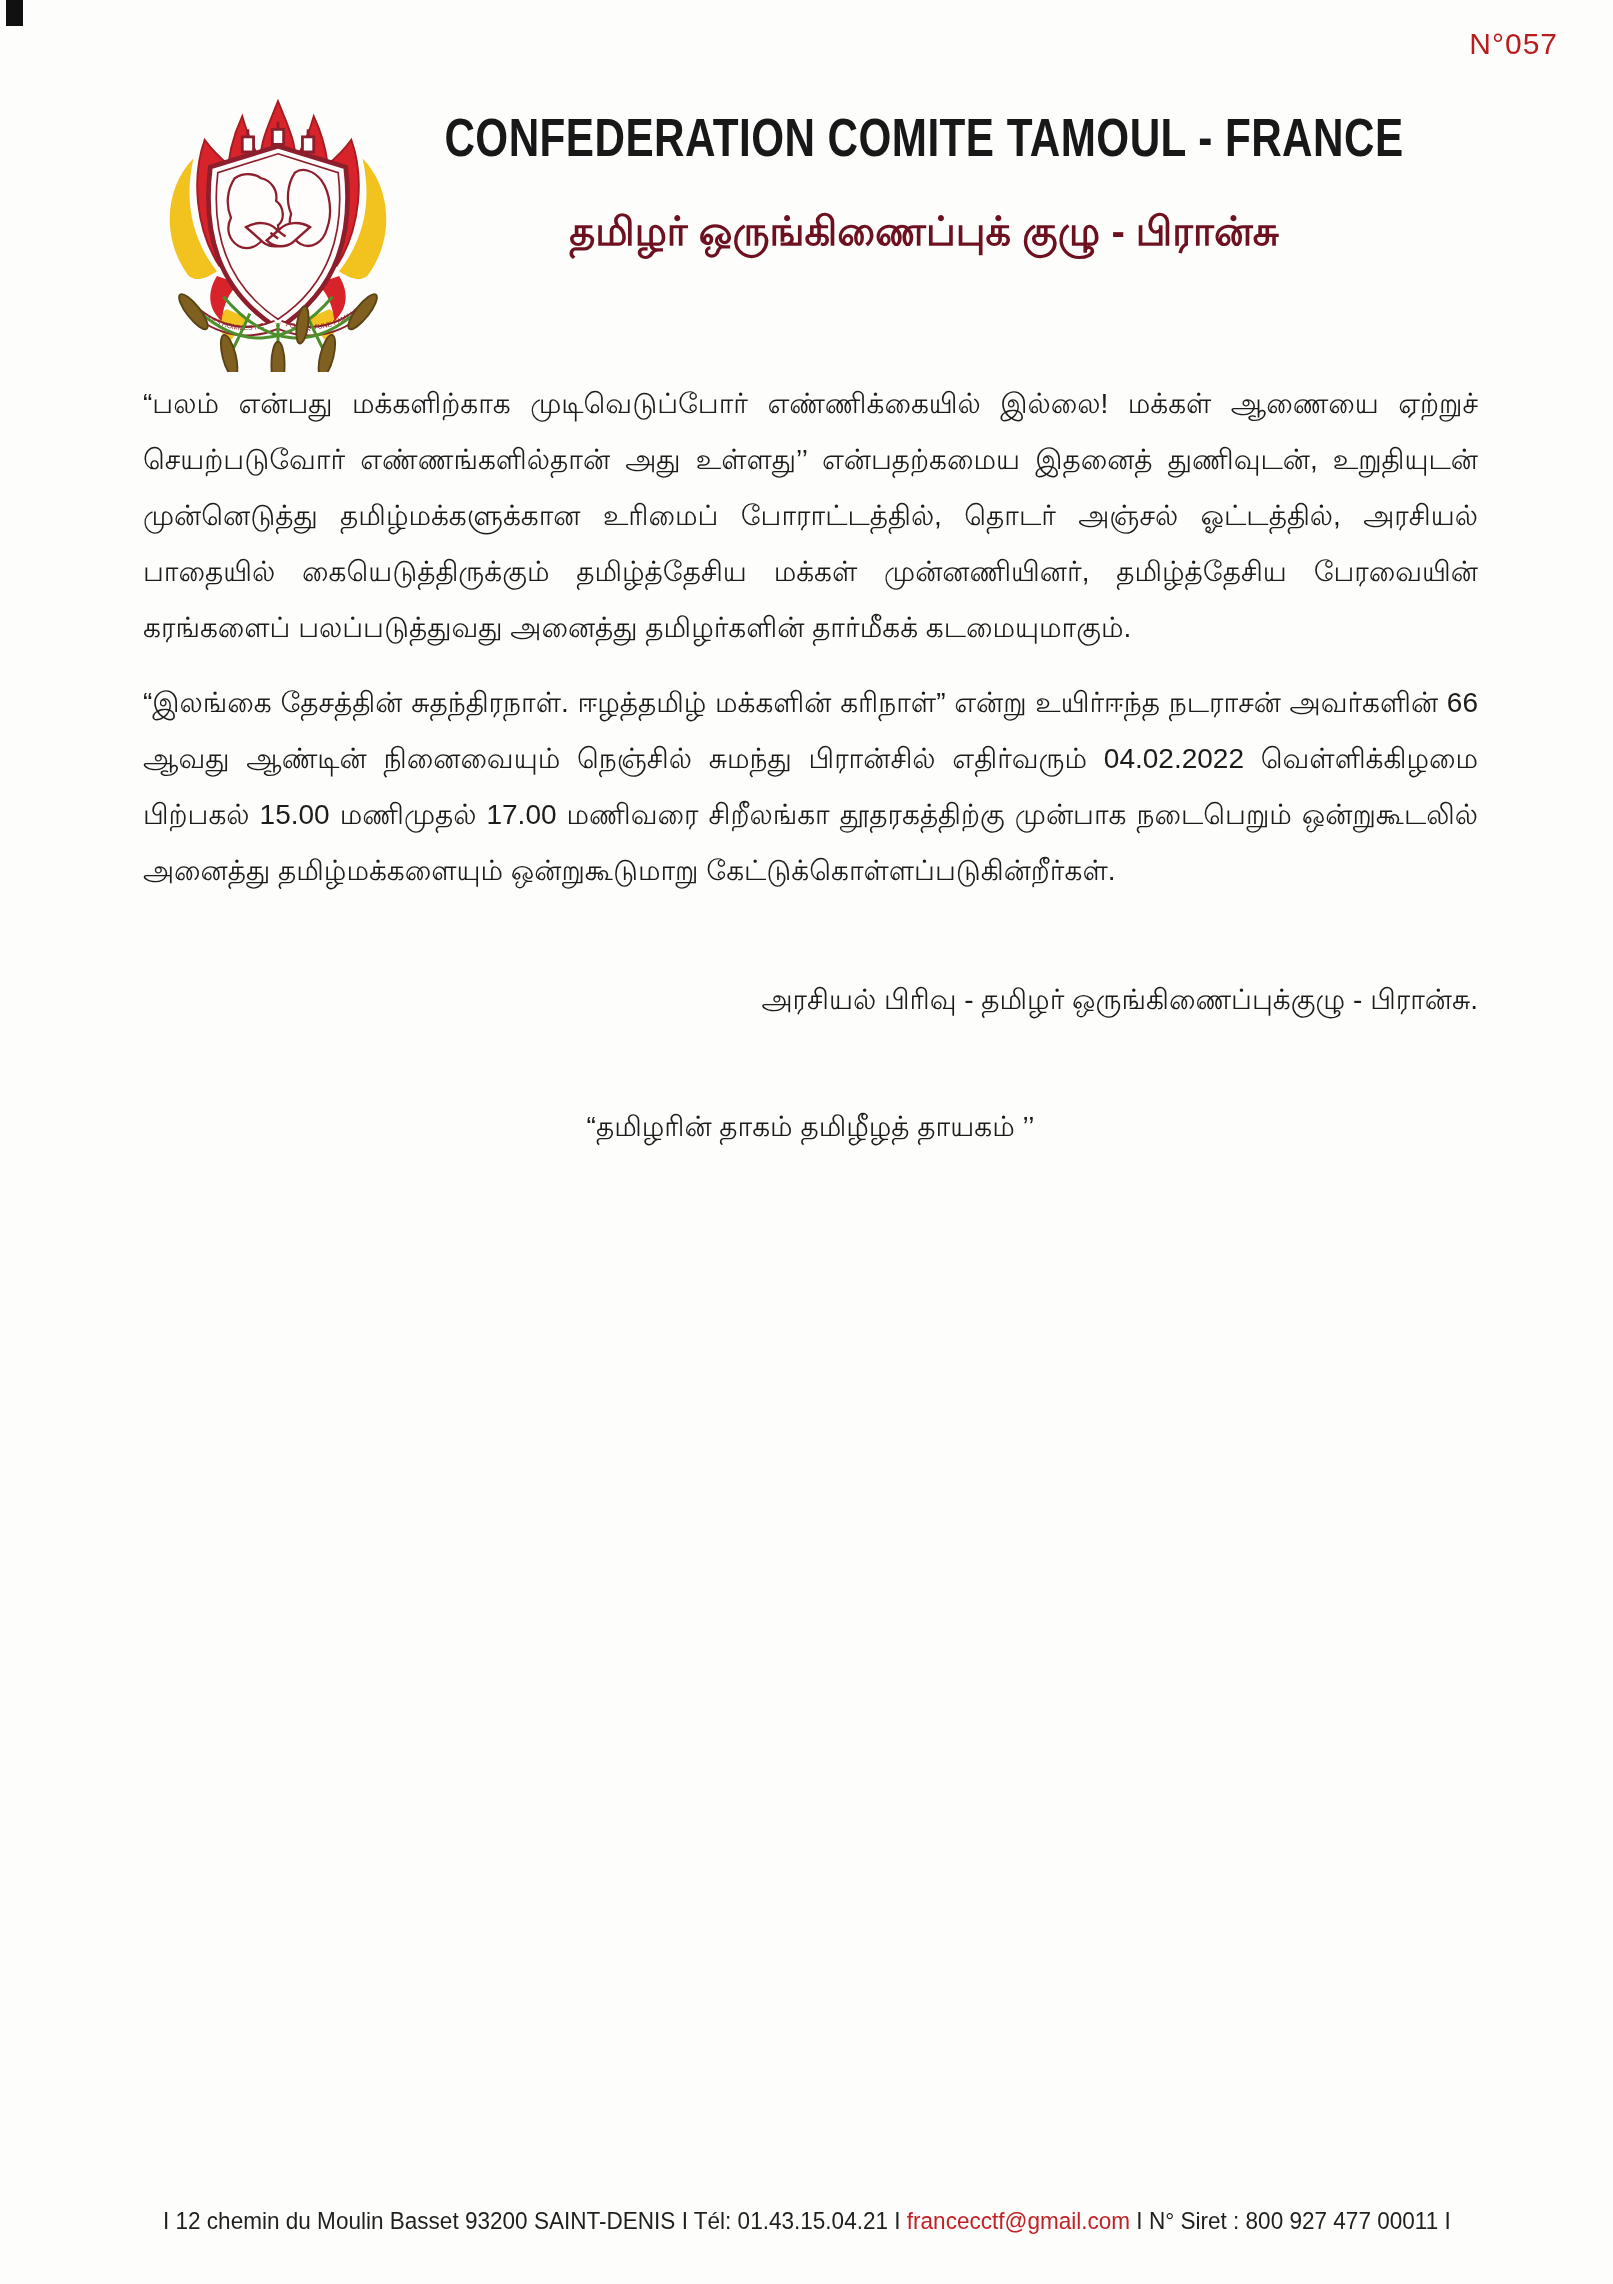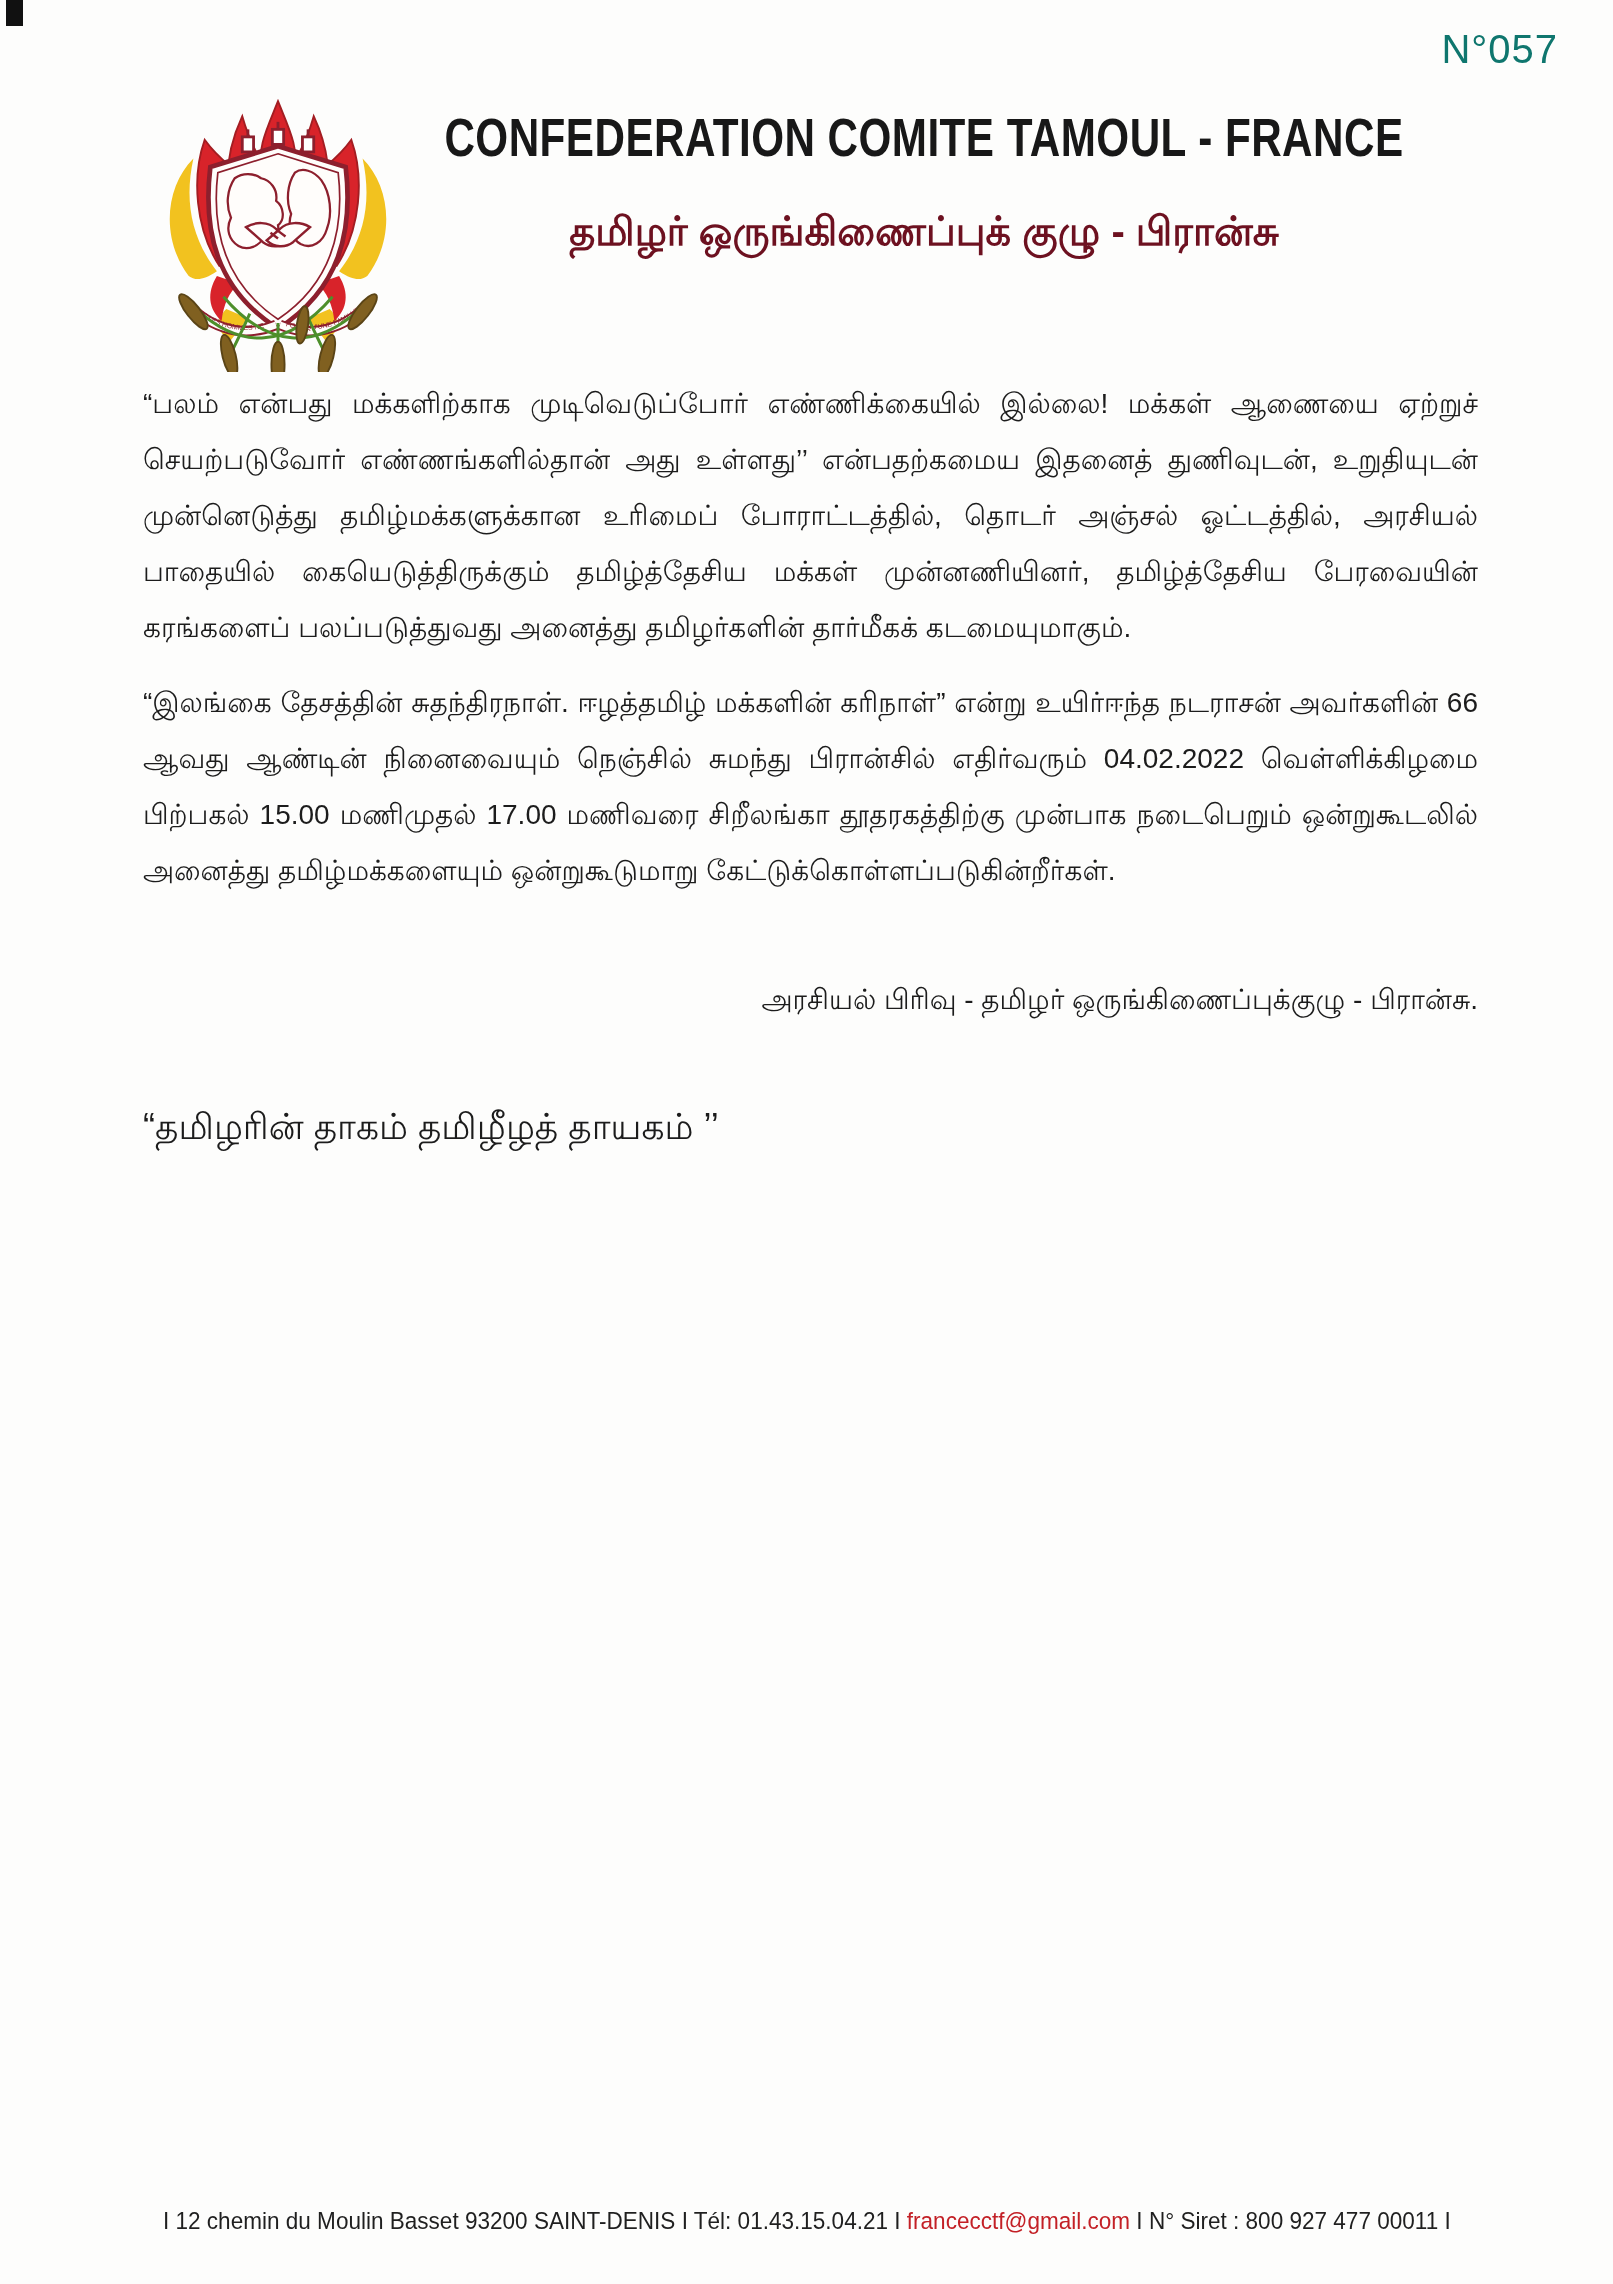--- a/index.html
+++ b/index.html
@@ -8,21 +8,21 @@
     background:#fdfdfc;
     font-family:"Liberation Sans","DejaVu Sans",sans-serif;
     color:#1c1c1c;overflow:hidden;
   }
   .page{position:absolute;inset:0;}
 
   .corner-mark{position:absolute;left:5.9px;top:0;width:16.7px;height:25.5px;background:#111;}
 
   .page-number{
     position:absolute;top:27.4px;right:55px;
-    font-size:40px;color:#0f766e;letter-spacing:1px;
+    font-size:30px;color:#b91c1c;letter-spacing:1px;
   }
 
   .logo{position:absolute;left:137px;top:86px;width:282px;height:286px;}
 
   .header-text{position:absolute;left:323px;right:88px;top:110px;text-align:center;}
   .org-title{
     display:inline-block;font-weight:700;font-size:48px;color:#181818;
     transform:scaleX(0.88) scaleY(1.1);transform-origin:center;
     letter-spacing:0.5px;white-space:nowrap;
   }
@@ -31,21 +31,21 @@
     white-space:nowrap;
   }
 
   .body-text{
     position:absolute;left:143px;top:376px;width:1335px;
     font-size:28px;line-height:56px;text-align:justify;
   }
   .body-text p{margin:0 0 18.6px 0;}
   .body-text p.indent{text-indent:41px;}
   .signoff{margin-top:73px !important;text-align:right;}
-  .slogan{margin-top:71px !important;text-align:left;font-size:36px;}
+  .slogan{margin-top:71px !important;text-align:center;font-size:28px;}
 
   .footer{
     position:absolute;left:0;right:0;top:2207px;
     display:flex;justify-content:center;white-space:nowrap;
   }
   .footer-inner{
     display:inline-block;font-size:24.5px;color:#1f1f1f;
     transform:scaleX(0.92);transform-origin:center;letter-spacing:0px;
   }
   .footer-email{color:#c32026;}

